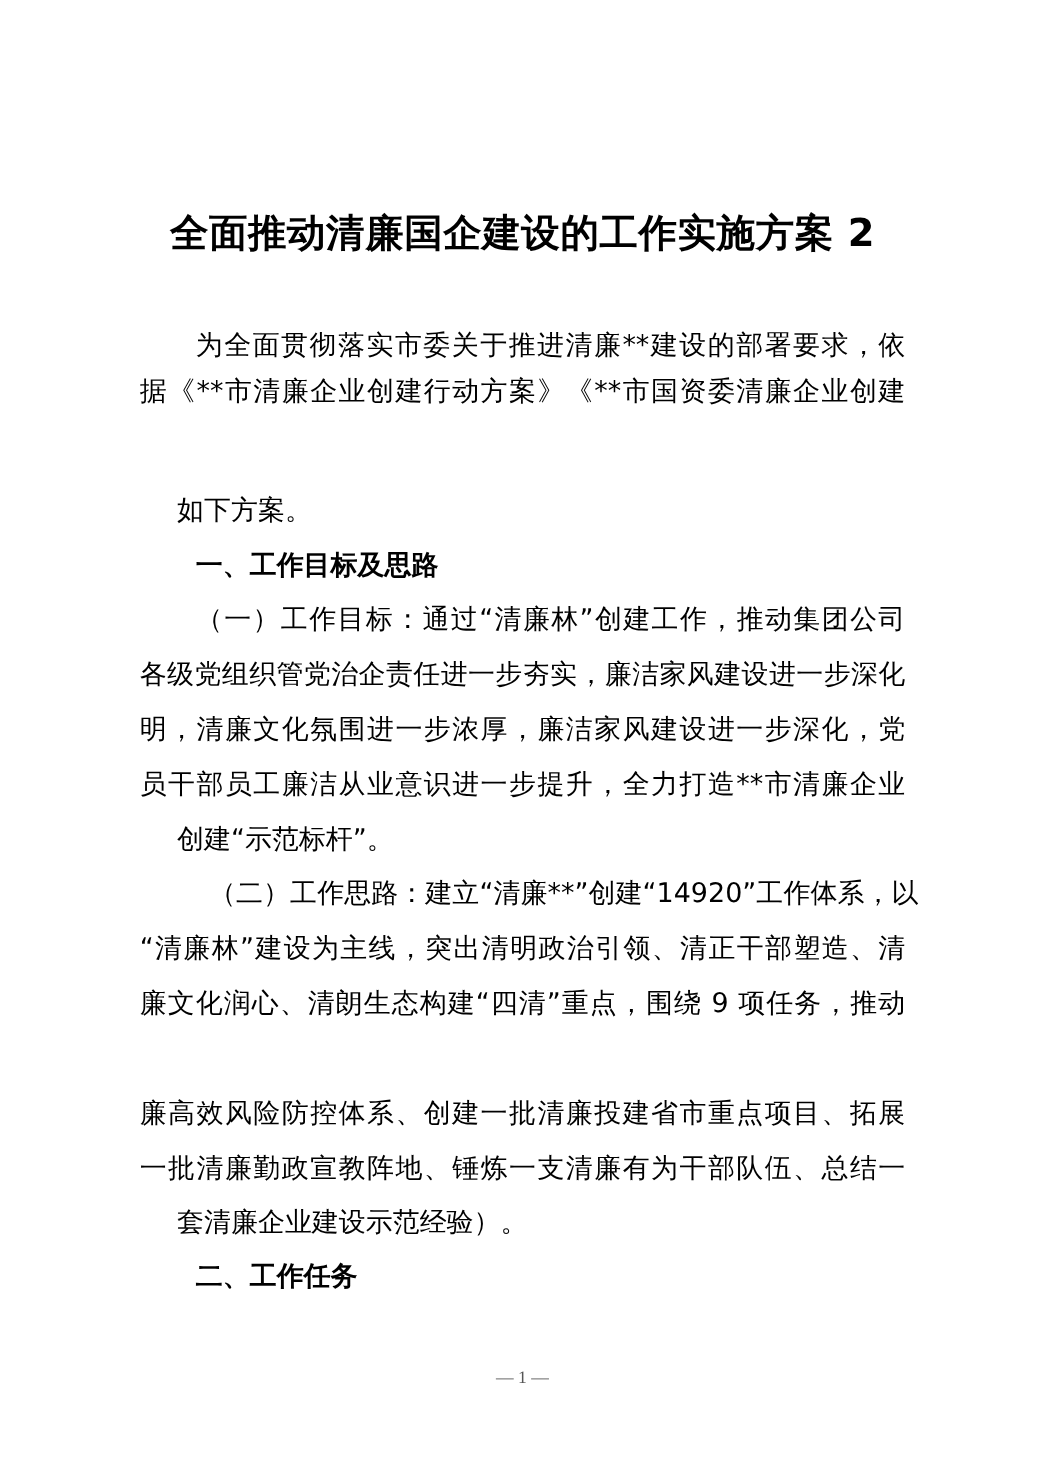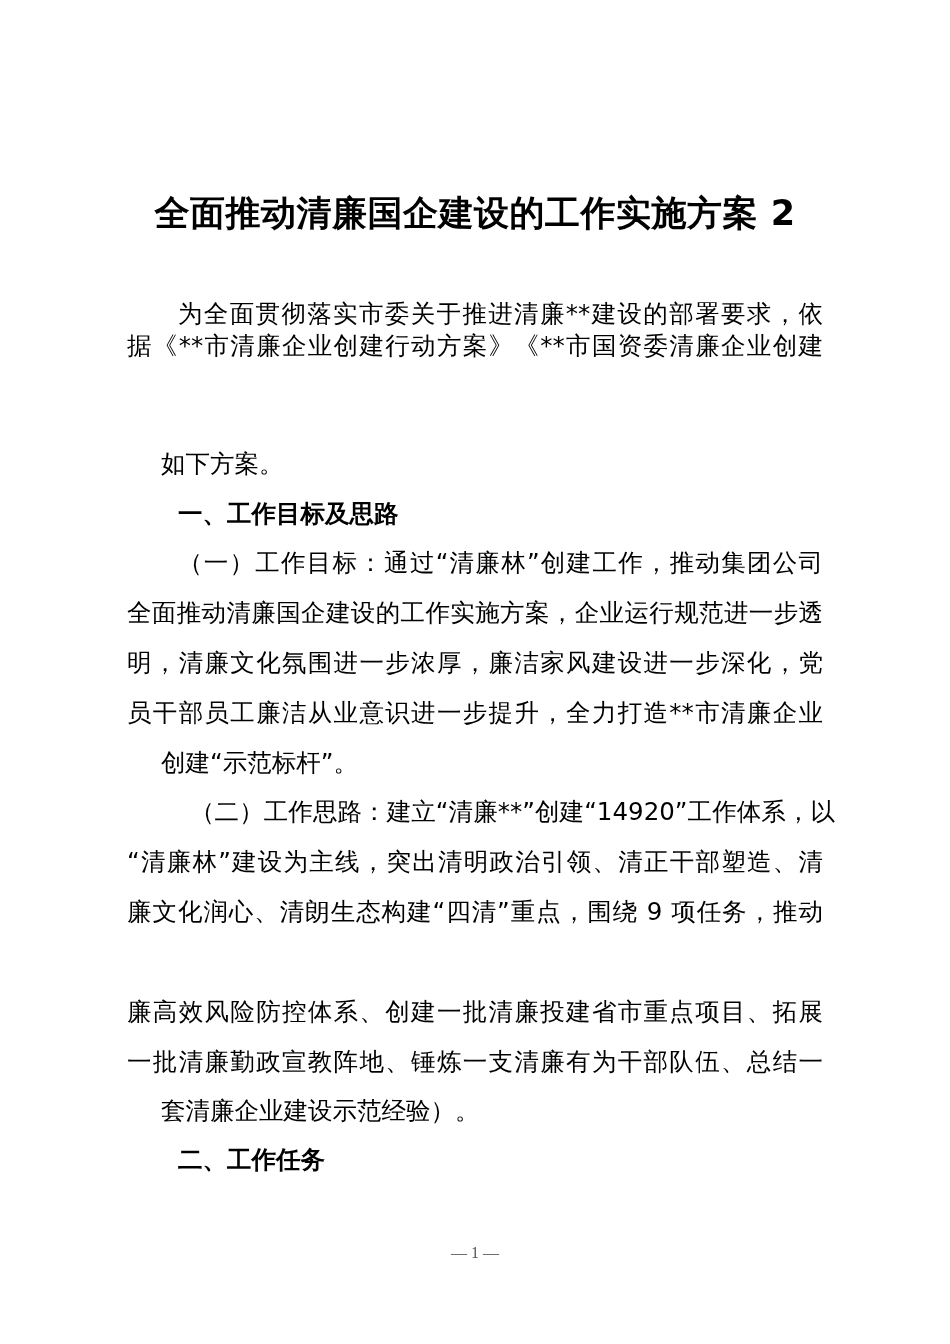--- a/index.html
+++ b/index.html
@@ -19,27 +19,27 @@
   .footer { position: absolute; left: 0; width: 950px; top: 1244px; text-align: center;
             font-size: 16px; color: #555; font-family: "Liberation Serif", serif; }
 </style>
 </head>
 <body>
 
 <div class="page">
   <div class="title">全面推动清廉国企建设的工作实施方案 2</div>
 
   <div class="line indent" style="top:296px">为全面贯彻落实市委关于推进清廉**建设的部署要求，依</div>
-  <div class="line" style="top:328px">据《**市清廉企业创建行动方案》《**市国资委清廉企业创建</div>
+  <div class="line" style="top:338px">据《**市清廉企业创建行动方案》《**市国资委清廉企业创建</div>
   <div class="line last" style="top:446px">如下方案。</div>
 
   <div class="heading" style="top:496px">一、工作目标及思路</div>
 
   <div class="line indent" style="top:545px; left:178px;">（一）工作目标：通过“清廉林”创建工作，推动集团公司</div>
-  <div class="line" style="top:595px">全面推动清廉国企建设的工作实施方案，企业运行规范进一步透</div>
+  <div class="line" style="top:595px">各级党组织管党治企责任进一步夯实，廉洁家风建设进一步深化</div>
   <div class="line" style="top:645px">明，清廉文化氛围进一步浓厚，廉洁家风建设进一步深化，党</div>
   <div class="line" style="top:695px">员干部员工廉洁从业意识进一步提升，全力打造**市清廉企业</div>
   <div class="line last" style="top:745px">创建“示范标杆”。</div>
 
   <div class="line indent" style="top:794px; left:178px;margin-left:12px;">（二）工作思路：建立“清廉**”创建“14920”工作体系，以</div>
   <div class="line" style="top:844px">“清廉林”建设为主线，突出清明政治引领、清正干部塑造、清</div>
   <div class="line" style="top:894px">廉文化润心、清朗生态构建“四清”重点，围绕 9 项任务，推动</div>
   <div class="line" style="top:994px">廉高效风险防控体系、创建一批清廉投建省市重点项目、拓展</div>
   <div class="line" style="top:1044px">一批清廉勤政宣教阵地、锤炼一支清廉有为干部队伍、总结一</div>
   <div class="line last" style="top:1093px">套清廉企业建设示范经验）。</div>

